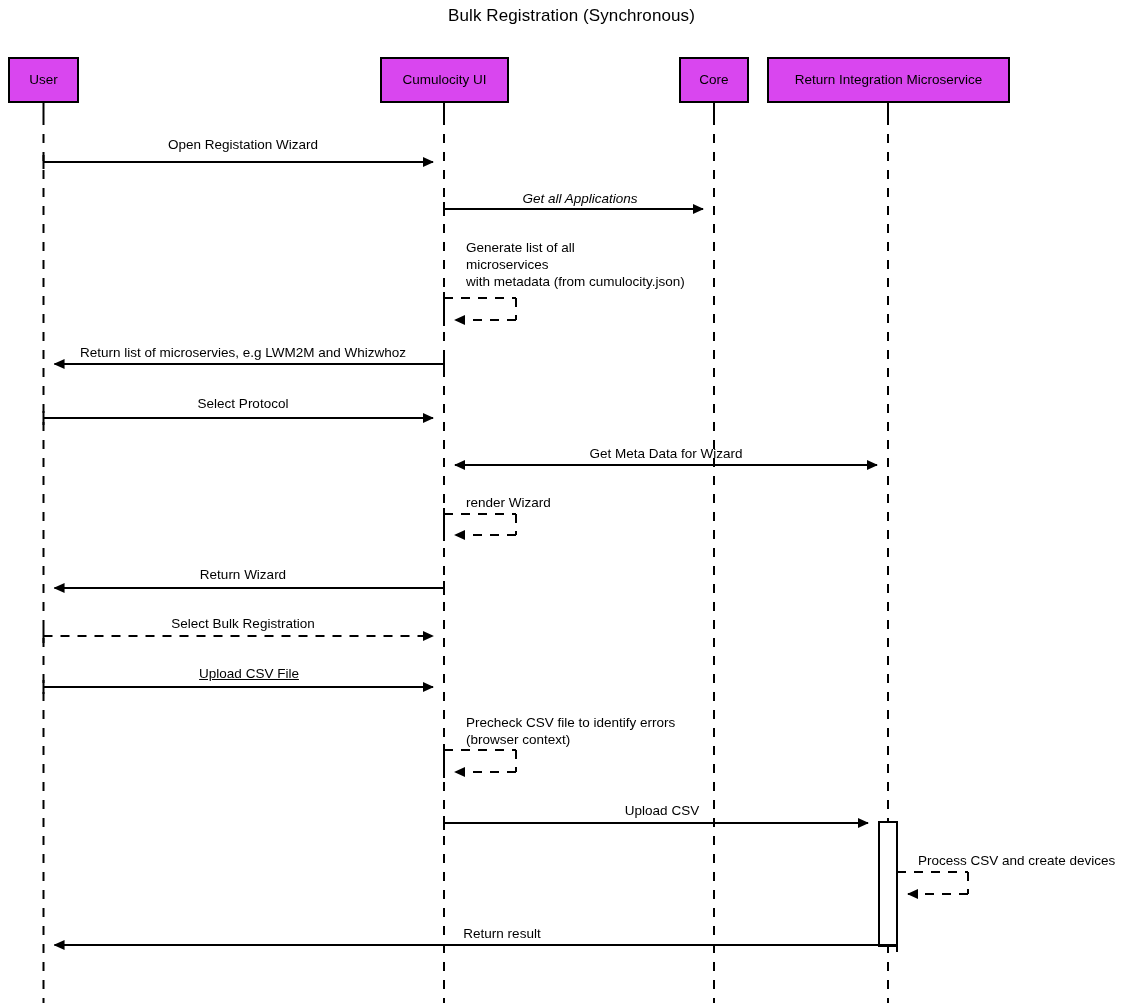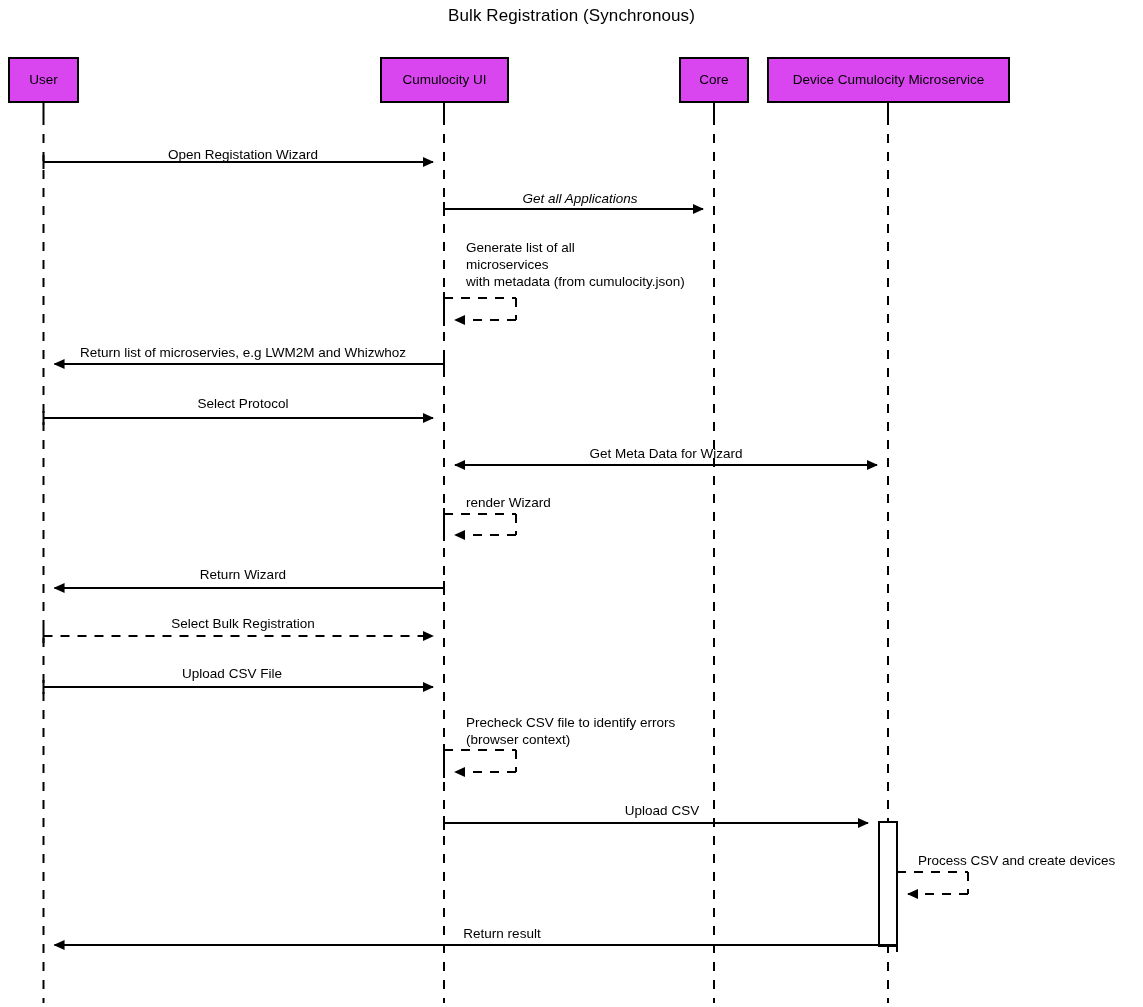--- a/index.html
+++ b/index.html
@@ -162,36 +162,36 @@
       <div class="actor-box" style="left: 8px; top: 57px; width: 71px; height: 46px;">
         <span>User</span>
       </div>
       <div class="actor-box" style="left: 380px; top: 57px; width: 129px; height: 46px;">
         <span>Cumulocity UI</span>
       </div>
       <div class="actor-box" style="left: 679px; top: 57px; width: 70px; height: 46px;">
         <span>Core</span>
       </div>
       <div class="actor-box" style="left: 767px; top: 57px; width: 243px; height: 46px;">
-        <span>Device Cumulocity Microservice</span>
+        <span>Return Integration Microservice</span>
       </div>
     </div>
   <div id="labels-layer">
-      <div class="msg-label center" style="left: 243px; top: 146px;">Open Registation Wizard</div>
+      <div class="msg-label center" style="left: 243px; top: 136px;">Open Registation Wizard</div>
       <div class="msg-label center" style="left: 580px; top: 190px; font-style: italic;">Get all Applications</div>
       <div class="msg-label left" style="left: 466px; top: 239px;">Generate list of all
 microservices
 with metadata (from cumulocity.json)</div>
       <div class="msg-label center" style="left: 243px; top: 344px;">Return list of microservies, e.g LWM2M and Whizwhoz</div>
       <div class="msg-label center" style="left: 243px; top: 395px;">Select Protocol</div>
       <div class="msg-label center" style="left: 666px; top: 445px;">Get Meta Data for Wizard</div>
       <div class="msg-label left" style="left: 466px; top: 494px;">render Wizard</div>
       <div class="msg-label center" style="left: 243px; top: 566px;">Return Wizard</div>
       <div class="msg-label center" style="left: 243px; top: 615px;">Select Bulk Registration</div>
-      <div class="msg-label center" style="left: 232px; top: 665px;">Upload CSV File</div>
+      <div class="msg-label center" style="left: 249px; top: 665px; text-decoration: underline;">Upload CSV File</div>
       <div class="msg-label left" style="left: 466px; top: 714px;">Precheck CSV file to identify errors
 (browser context)</div>
       <div class="msg-label center" style="left: 662px; top: 802px;">Upload CSV</div>
       <div class="msg-label left" style="left: 918px; top: 852px;">Process CSV and create devices</div>
       <div class="msg-label center" style="left: 502px; top: 925px;">Return result</div>
     </div>
 
 </div>
 
 </body></html>

